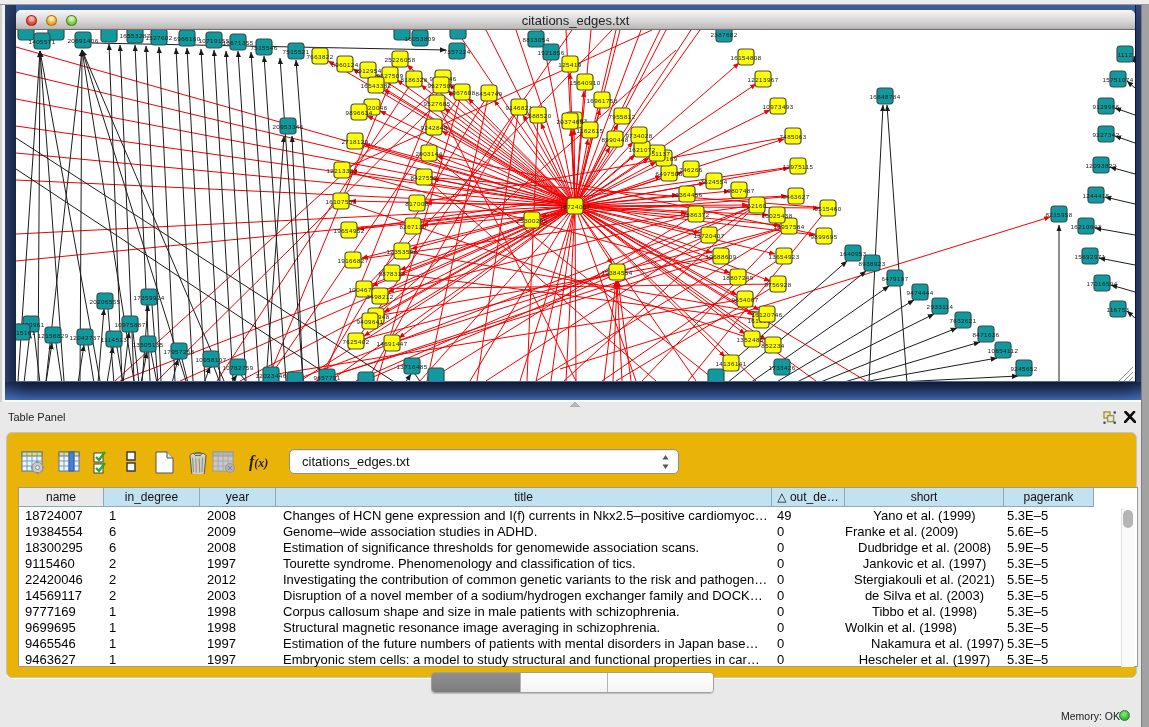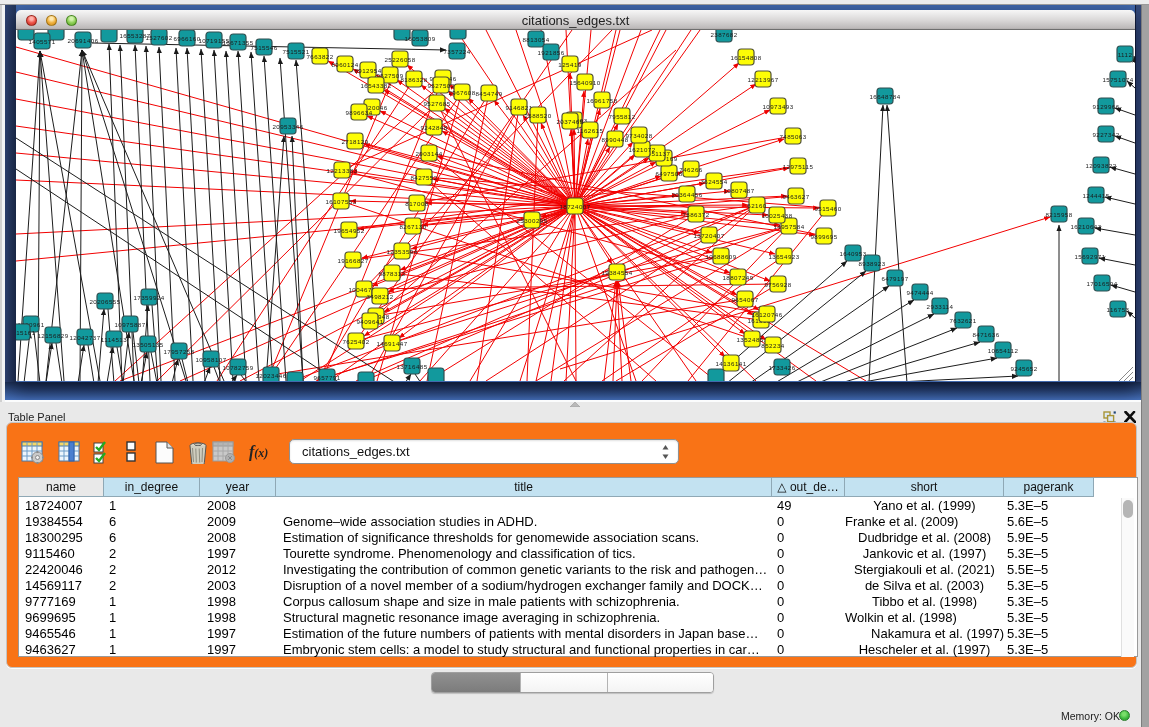--- a/index.html
+++ b/index.html
@@ -40,21 +40,21 @@
   #graph .yn { fill:#fdfd06; stroke:#4f4f35; stroke-width:1.2; }
   #graph .nl { font-size:6.2px; fill:#1b1b1b; text-anchor:middle; letter-spacing:0.45px; font-family:"Liberation Sans",sans-serif; }
 
   
   #whiteline { position:absolute; left:0; top:400px; width:1141px; height:2px; background:#fbfcfd; }
   #tparea { position:absolute; left:0; top:402px; width:1141px; height:325px; background:#e9e9e9; }
   #tphead { position:absolute; left:8px; top:9px; font-size:11px; color:#222; }
   #tpfloat { position:absolute; left:1103px; top:9px; width:13px; height:13px; }
   #tpclose { position:absolute; left:1124px; top:9px; width:12px; height:12px; }
 
-  #panel { position:absolute; left:6px; top:20px; width:1131px; height:246px; background:#f97316;
+  #panel { position:absolute; left:6px; top:30px; width:1131px; height:246px; background:#eab308;
            border:1px solid #c4c4c4; border-radius:6px; box-shadow:0 1px 0 #fdfdfd; }
 
   
   #tbar { position:absolute; left:0; top:8px; height:32px; width:100%; }
   .ticon { position:absolute; top:4px; }
   #combo { position:absolute; left:282px; top:8px; width:390px; height:25px; background:#fff;
            border:1px solid #909090; border-radius:5px; box-shadow:inset 0 1px 2px rgba(0,0,0,0.12); }
   #combo .ct { position:absolute; left:12px; top:4px; font-size:13px; color:#111; }
   #combo .cb { position:absolute; right:7px; top:3px; width:11px; height:18px; }
 
@@ -706,20 +706,21 @@
         <div class="hc" style="left:0px;width:85px;background:#e9e9e9">name</div>
           <div class="hc" style="left:85px;width:96px;background:#c3e2f1">in_degree</div>
           <div class="hc" style="left:181px;width:76px;background:#c3e2f1">year</div>
           <div class="hc" style="left:257px;width:496px;background:#c3e2f1">title</div>
           <div class="hc" style="left:753px;width:73px;background:#c3e2f1">△ out_de…</div>
           <div class="hc" style="left:826px;width:159px;background:#c3e2f1">short</div>
           <div class="hc" style="left:985px;width:90px;background:#c3e2f1">pagerank</div>
           <div class="cell" style="left:6px;top:20px;width:78px">18724007</div>
           <div class="cell" style="left:90px;top:20px;width:60px">1</div>
           <div class="cell" style="left:188px;top:20px;width:60px">2008</div>
+          <div class="cell" style="left:264px;top:20px;width:488px">Changes of HCN gene expression and I(f) currents in Nkx2.5–positive cardiomyoc…</div>
           <div class="cell" style="left:758px;top:20px;width:60px">49</div>
           <div class="cell" style="left:826px;top:20px;width:159px;text-align:center">Yano et al. (1999)</div>
           <div class="cell" style="left:988px;top:20px;width:80px">5.3E–5</div>
           <div class="cell" style="left:6px;top:36px;width:78px">19384554</div>
           <div class="cell" style="left:90px;top:36px;width:60px">6</div>
           <div class="cell" style="left:188px;top:36px;width:60px">2009</div>
           <div class="cell" style="left:264px;top:36px;width:488px">Genome–wide association studies in ADHD.</div>
           <div class="cell" style="left:758px;top:36px;width:60px">0</div>
           <div class="cell" style="left:826px;top:36px;width:159px;text-align:left">Franke et al. (2009)</div>
           <div class="cell" style="left:988px;top:36px;width:80px">5.6E–5</div>

